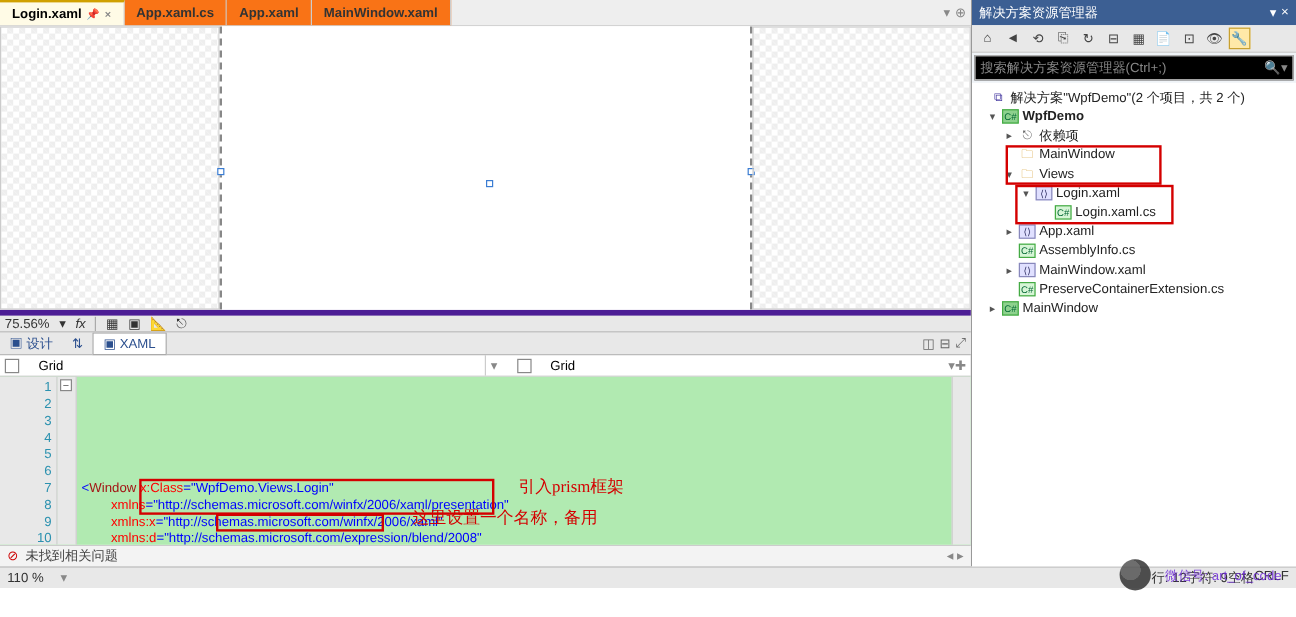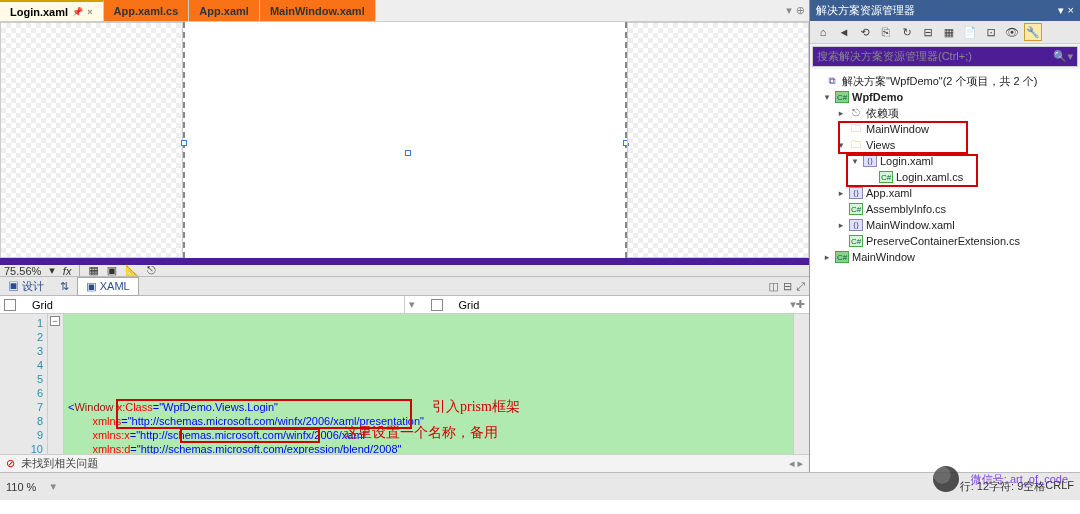--- a/index.html
+++ b/index.html
@@ -8,21 +8,21 @@
 .left-pane { width: 810px; display: flex; flex-direction: column; border-right: 1px solid #999; }
 .tabs { display: flex; background: #eee; border-bottom: 1px solid #ccc; height: 22px; align-items: stretch; }
 .tab { padding: 3px 10px; border-right: 1px solid #ccc; background: #f97316; color: #333; cursor: pointer; display: flex; align-items: center; gap: 4px; font-weight: bold; }
 .tab.active { background: #fffbe6; color: #000; font-weight: bold; border-top: 2px solid #d0a000; }
 .tab .pin { color: #888; font-size: 9px; }
 .tab-end { margin-left: auto; display: flex; align-items: center; padding: 0 4px; color: #888; gap: 4px; }
 .designer { flex: 0 0 236px; position: relative; background: #fff; display: flex; }
 .checker { flex: 1; background-image: linear-gradient(45deg,#eee 25%,transparent 25%,transparent 75%,#eee 75%),linear-gradient(45deg,#eee 25%,transparent 25%,transparent 75%,#eee 75%); background-size: 10px 10px; background-position: 0 0,5px 5px; border: 1px solid #ccc; position: relative; }
 .checker-mid { width: 444px; background: #fff; border-left: 2px dashed #888; border-right: 2px dashed #888; position: relative; }
 .sel-handle { position: absolute; width: 6px; height: 6px; background: #fff; border: 1px solid #3b7dd3; }
-.design-bar { height: 18px; background: #e8e8e8; border-top: 7px solid #4c1d95; display: flex; align-items: center; padding: 0 4px; font-size: 10px; color: #333; gap: 8px; }
+.design-bar { height: 18px; background: #e8e8e8; border-top: 5px solid #4c1d95; display: flex; align-items: center; padding: 0 4px; font-size: 10px; color: #333; gap: 8px; }
 .splitter { height: 20px; background: #e8e8e8; border-top: 1px solid #bbb; border-bottom: 1px solid #bbb; display: flex; align-items: center; font-size: 11px; }
 .split-tab { padding: 2px 8px; color: #2b4f8e; cursor: pointer; }
 .split-tab.active { border: 1px solid #aaa; background: #fff; }
 .split-icons { margin-left: auto; padding: 0 4px; color: #666; display: flex; gap: 4px; }
 .grid-bar { height: 18px; display: flex; border-bottom: 1px solid #ccc; font-size: 11px; }
 .grid-half { flex: 1; display: flex; align-items: center; padding: 0 4px; gap: 16px; }
 .grid-half:first-child { border-right: 1px solid #ccc; }
 .grid-icon { width: 12px; height: 12px; border: 1px solid #888; background: #fff; display: inline-block; }
 .code { flex: 1; display: flex; background: #b1eab1; overflow: hidden; position: relative; }
 .gutter { width: 48px; background: #e8e8e8; border-right: 1px solid #ccc; text-align: right; padding: 2px 4px 2px 0; color: #2b91af; font-family: Consolas, monospace; font-size: 11px; line-height: 14px; }
@@ -36,34 +36,34 @@
 .redbox { position: absolute; border: 2px solid #d40000; pointer-events: none; }
 .annot { position: absolute; color: #d40000; font-size: 14px; font-family: "Microsoft YaHei"; }
 .collapse-bar { width: 16px; background: #e8e8e8; border-right: 1px solid #ccc; position: relative; }
 .coll-m { position: absolute; left: 2px; width: 10px; height: 10px; border: 1px solid #888; background: #fff; text-align: center; line-height: 8px; font-size: 9px; color: #555; }
 .code-scroll { width: 16px; background: #e8e8e8; border-left: 1px solid #ccc; }
 .right-pane { flex: 1; background: #eff3f7; display: flex; flex-direction: column; }
 .rp-title { background: #3c5f93; color: #fff; padding: 3px 6px; font-size: 11px; display: flex; align-items: center; }
 .rp-title .tools { margin-left: auto; display: flex; gap: 4px; }
 .rp-toolbar { background: #e8e8e8; padding: 2px 4px; border-bottom: 1px solid #ccc; display: flex; gap: 3px; }
 .tb-btn { width: 18px; height: 18px; border: 1px solid transparent; display: flex; align-items: center; justify-content: center; color: #444; cursor: pointer; }
-.rp-search { border: 1px solid #ccc; background: #4c1d95; margin: 2px; padding: 2px 4px; color: #888; font-size: 11px; display: flex; align-items: center; }
+.rp-search { border: 1px solid #ccc; background: #000000; margin: 2px; padding: 2px 4px; color: #888; font-size: 11px; display: flex; align-items: center; }
 .tree { flex: 1; padding: 4px 2px; font-size: 12px; color: #222; background: #fff; position: relative; }
 .tree-row { display: flex; align-items: center; height: 16px; padding: 0 2px; gap: 3px; cursor: pointer; }
 .exp { width: 10px; text-align: center; color: #555; font-size: 9px; }
 .ticon { width: 14px; height: 12px; display: inline-flex; align-items: center; justify-content: center; font-size: 10px; }
 .ic-sln { color: #4b3fa3; }
 .ic-proj { background: #8dd18d; color: #063; border: 1px solid #4a4; font-size: 8px; }
 .ic-fold { color: #d49a2a; }
 .ic-xaml { background: #e0e0ff; border: 1px solid #88b; font-size: 8px; color: #336; }
 .ic-cs { background: #d6f5d6; border: 1px solid #4a4; font-size: 8px; color: #063; }
 .ic-ref { color: #666; }
 .bold { font-weight: bold; }
 .tree-red1 { position: absolute; border: 2px solid #d40000; pointer-events: none; }
-.statusbar { height: 28px; background: #e8e8e8; border-top: 1px solid #bbb; display: flex; align-items: center; padding: 0 6px; font-size: 11px; color: #333; gap: 14px; }
+.statusbar { height: 18px; background: #e8e8e8; border-top: 1px solid #bbb; display: flex; align-items: center; padding: 0 6px; font-size: 11px; color: #333; gap: 14px; }
 .status-r { margin-left: auto; display: flex; }
 .watermark { position: absolute; right: 12px; bottom: 22px; color: #6d28d9; font-size: 18px; display: flex; align-items: center; gap: 12px; z-index: 50; opacity: 0.85; font-family: "Microsoft YaHei"; }
 .wm-logo { width: 26px; height: 26px; border-radius: 50%; background: radial-gradient(circle at 35% 35%, #555 35%, #333 36%); position: relative; }
 .issue-bar { height: 18px; border-top: 1px solid #ccc; display: flex; align-items: center; padding: 0 6px; font-size: 11px; color: #444; gap: 6px; background: #f3f3f3; }
 .err-ic { color: #c00; }
 </style>
 </head>
 <body>
 
 <div class="top">

